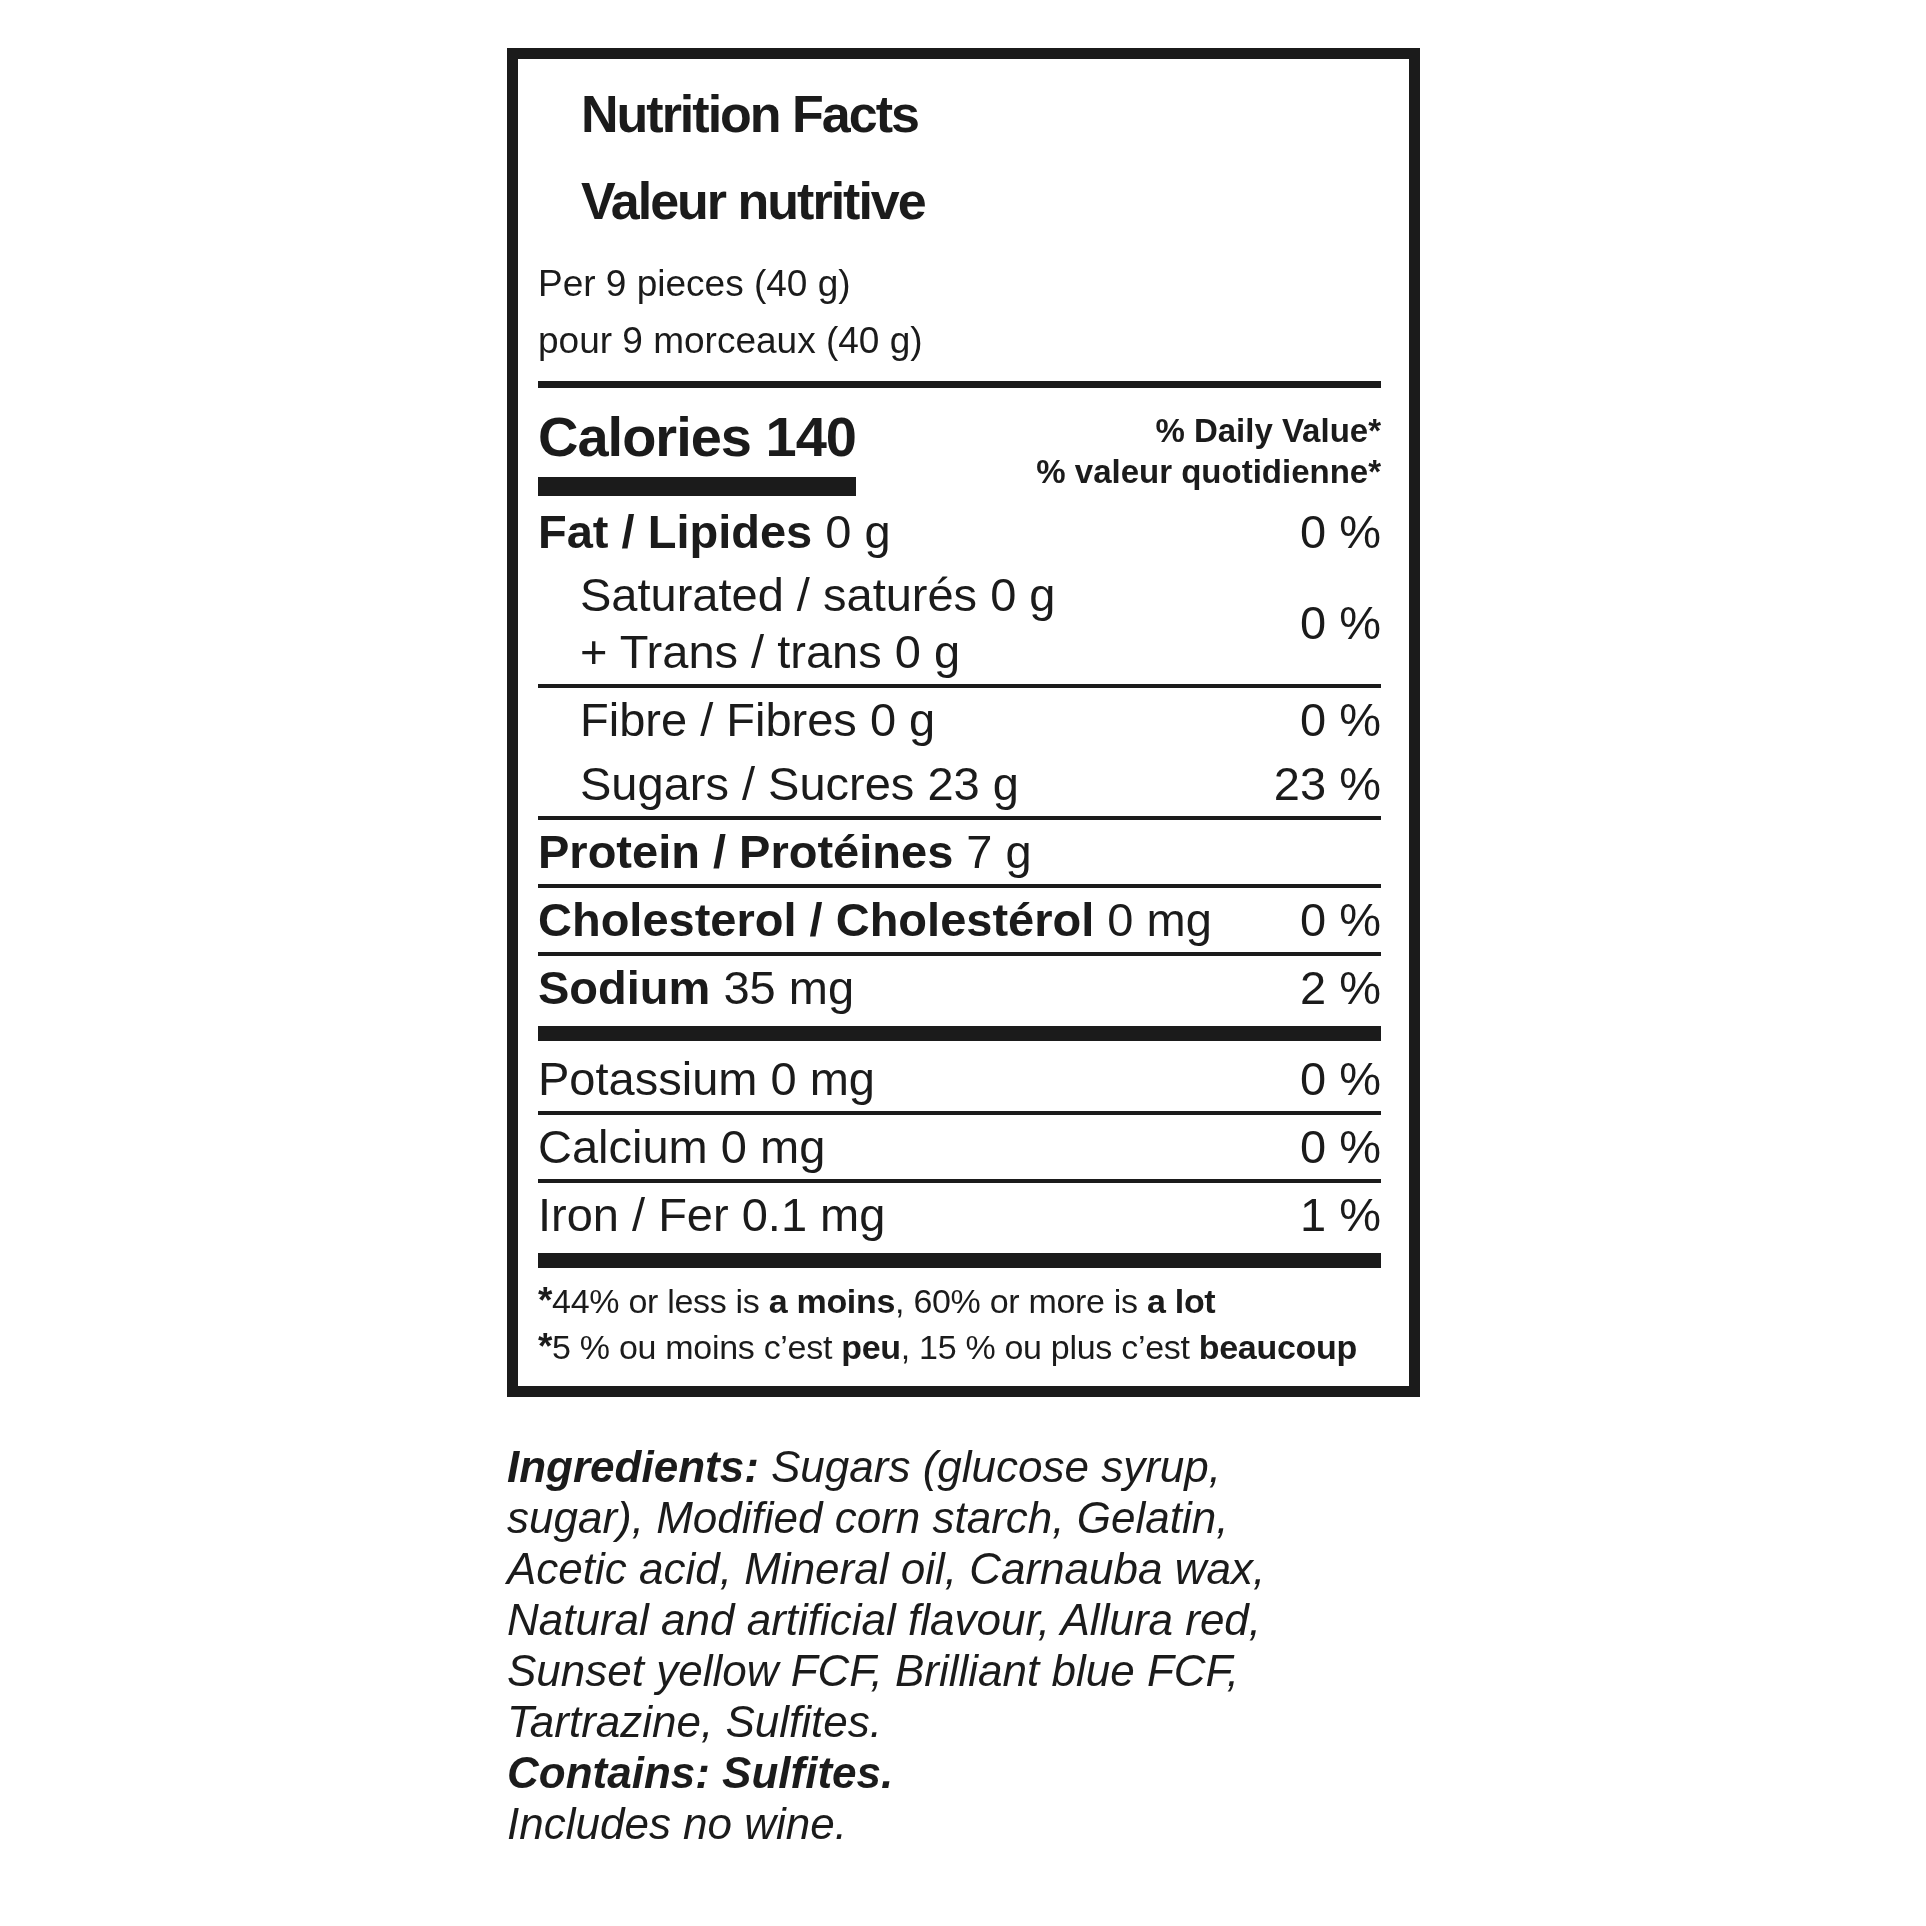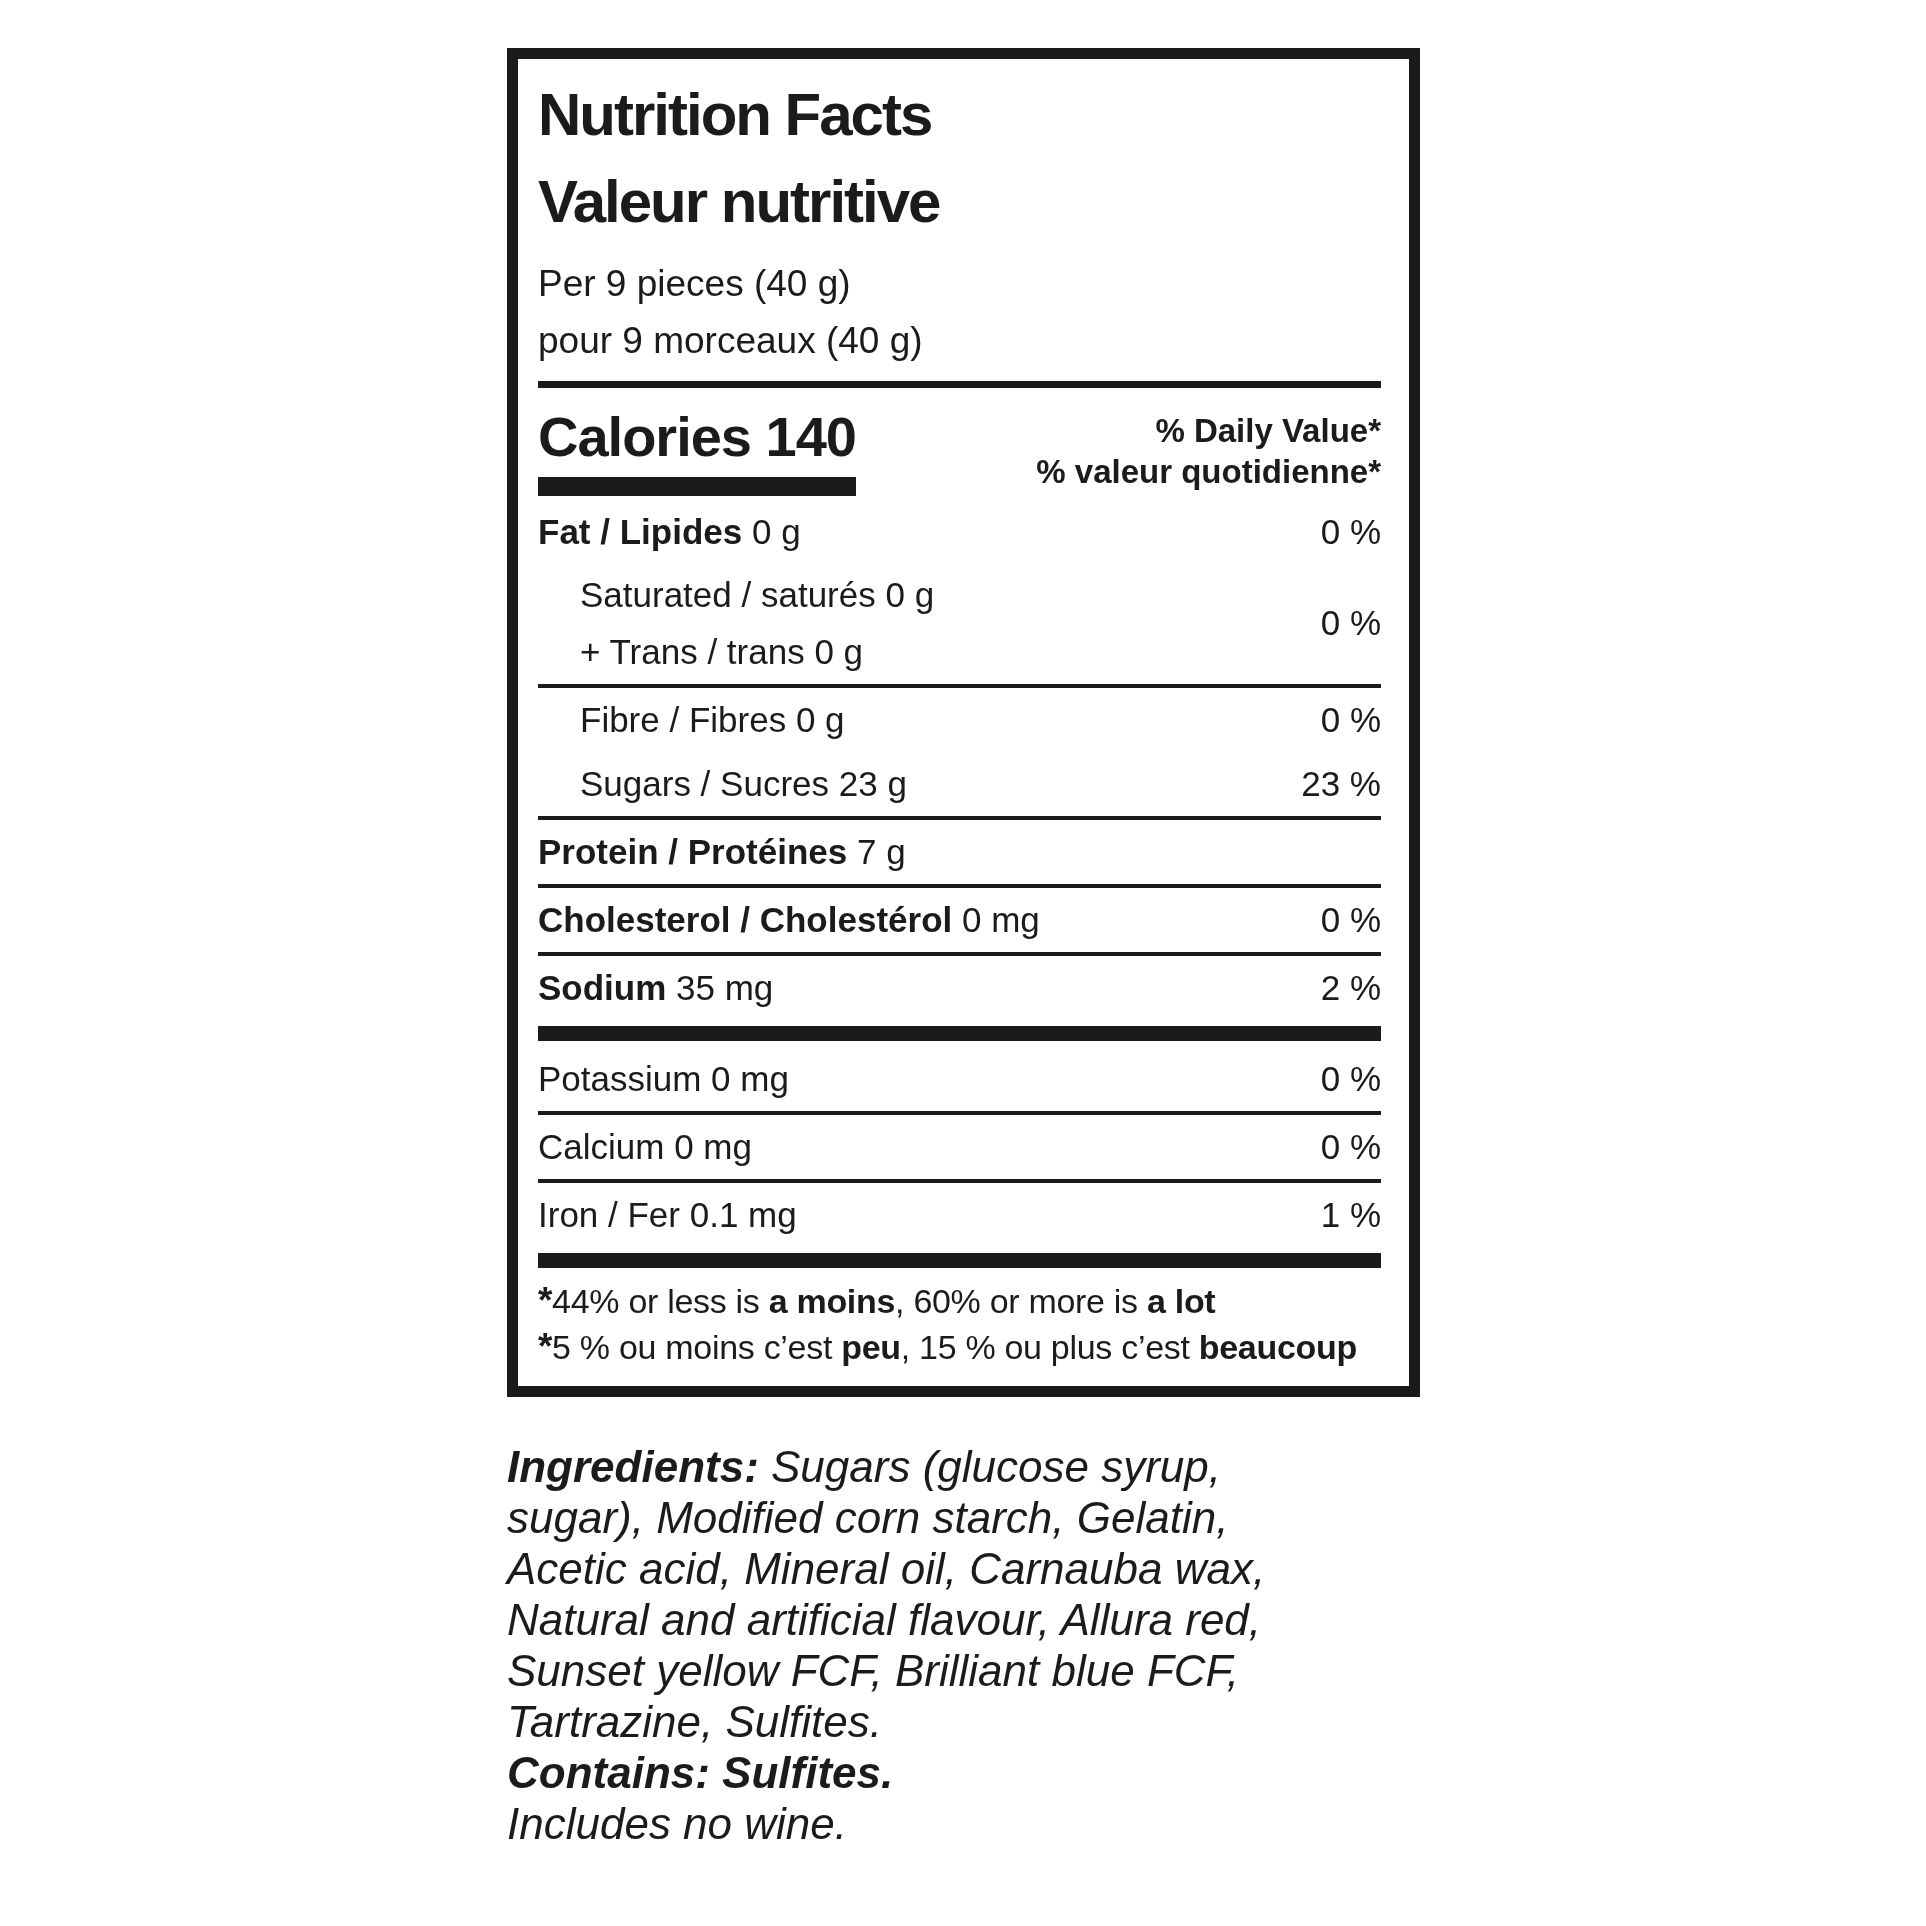--- a/index.html
+++ b/index.html
@@ -12,40 +12,40 @@
     font-family: "Liberation Sans", "DejaVu Sans", sans-serif;
     overflow: hidden;
   }
   .sheet { width: 913px; margin: 0 auto; padding-top: 48px; }
 
   .nf-box {
     border: 11px solid #1b1b1b;
     padding: 12px 28px 16px 20px;
     background: #ffffff;
   }
-  .title { font-size: 60px; font-weight: 700; line-height: 87px; letter-spacing: -2px; }
+  .title { font-size: 52px; font-weight: 700; line-height: 87px; letter-spacing: -2px; margin-left: 43px; }
   .serving-block { margin-top: 10px; }
   .serving { font-size: 37px; line-height: 57px; }
 
   .rule-med { border-top: 7px solid #1b1b1b; margin-top: 12px; }
   .rule { border-top: 4px solid #1b1b1b; }
   .bar { height: 15px; background: #1b1b1b; margin: 6px 0; }
 
   .cal-sec { display: flex; justify-content: space-between; margin-top: 16px; }
   .cal-line {
     font-size: 56px; font-weight: 700; letter-spacing: -1px;
     border-bottom: 19px solid #1b1b1b; padding-bottom: 8px;
     align-self: flex-start; white-space: nowrap;
   }
   .dv-head { text-align: right; font-size: 33px; font-weight: 700; line-height: 41px; margin-top: 6px; }
 
   .rows { margin-top: 4px; }
   .row {
     display: flex; justify-content: space-between; align-items: baseline;
-    font-size: 35px; line-height: 50px; padding: 7px 0;
+    font-size: 47px; line-height: 50px; padding: 7px 0;
   }
   .row.group { align-items: center; padding-top: 2px; padding-bottom: 4px; }
   .group-lines { line-height: 57px; }
   .ind { padding-left: 42px; }
   .b { font-weight: 700; }
   .dv { white-space: nowrap; }
 
   .fn { font-size: 34px; line-height: 46px; letter-spacing: -0.3px; }
   .fn-first { margin-top: 10px; }
   .fn-star { font-weight: 700; font-size: 37px; }

